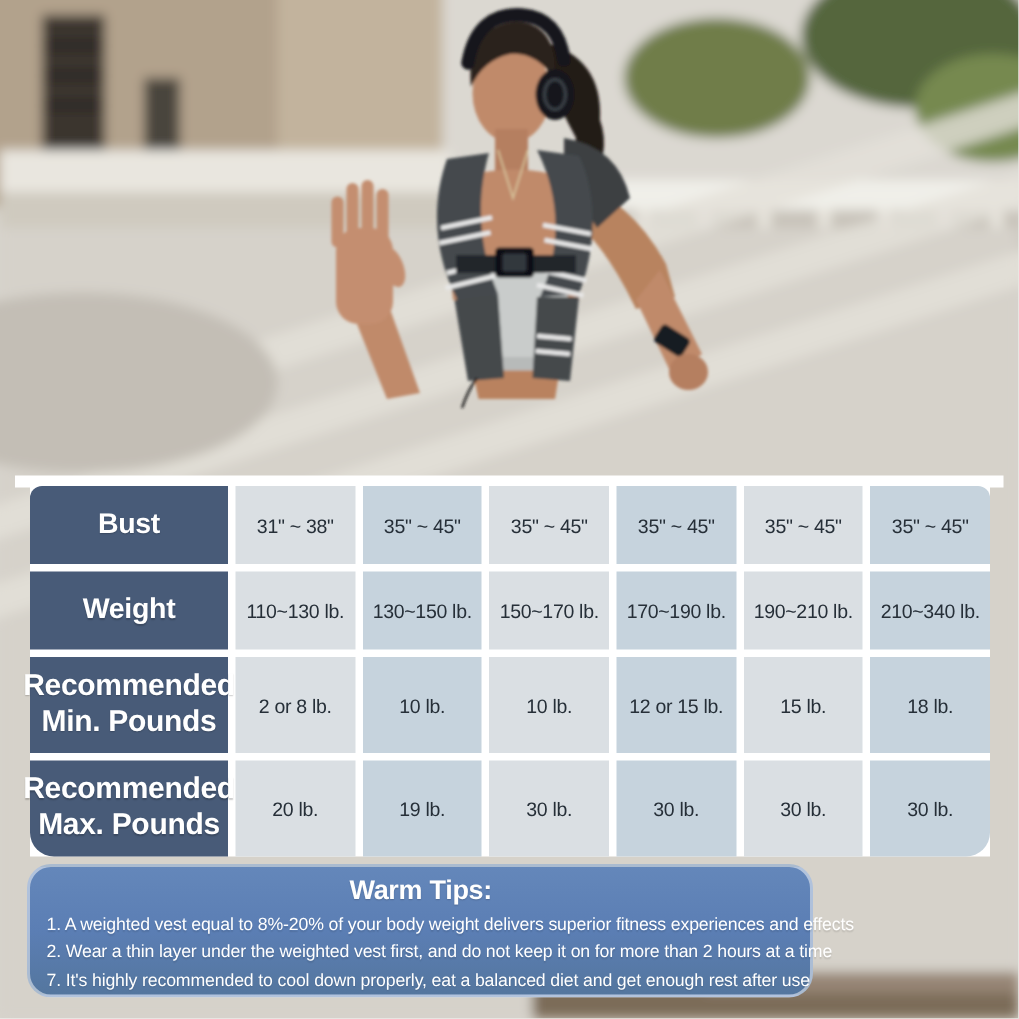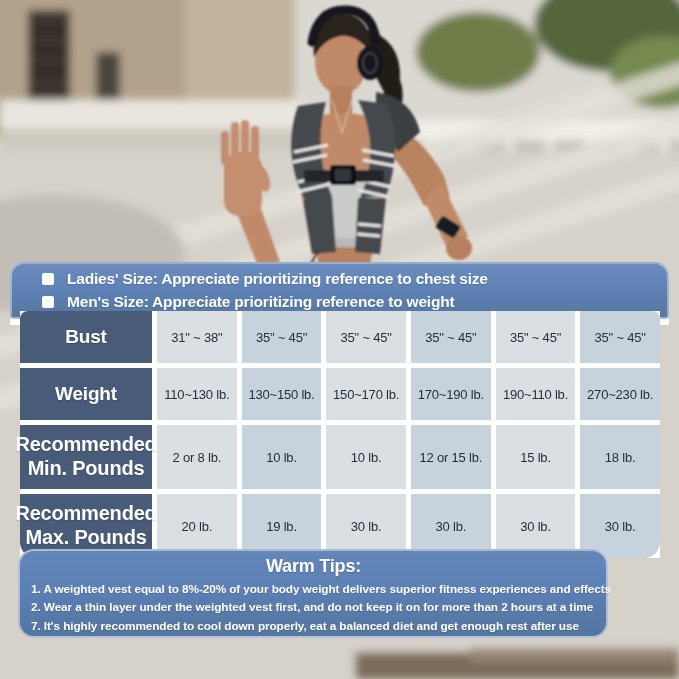--- a/index.html
+++ b/index.html
@@ -17,49 +17,49 @@
     border-radius:14px 14px 3px 3px;
     display:flex;flex-direction:column;justify-content:center;gap:5px;
     padding-left:30px;
   }
   .note-line{display:flex;align-items:center;gap:13px;color:#ffffff;
     font-size:15.5px;font-weight:700;letter-spacing:-0.2px;text-shadow:0 1px 1px rgba(0,0,0,.15);}
   .bullet{width:12px;height:12px;background:#ffffff;border-radius:2px;flex:0 0 auto;}
 
   
   .size-table{
-    position:absolute;left:20px;top:311px;width:640px;
+    position:absolute;left:20px;top:324px;width:640px;
     display:grid;grid-template-columns:132px repeat(6,1fr);
     grid-template-rows:52px 52px 64px 64px;gap:5px;
     background:#ffffff;
   }
   .cell{display:flex;align-items:center;justify-content:center;text-align:center;}
   .cell-label{background:#485b78;color:#ffffff;font-weight:700;font-size:19px;
     white-space:pre-line;line-height:1.18;letter-spacing:-0.2px;
     text-shadow:0 1px 1px rgba(0,0,0,.2);}
   .cell-label.two-line{font-size:20px;}
   .cell-data{font-size:13px;font-weight:500;color:#262f38;letter-spacing:-0.2px;}
   .col-light{background:#dadfe3;}
   .col-shade{background:#c6d3dd;}
   .r-tl{border-top-left-radius:8px;}
   .r-tr{border-top-right-radius:8px;}
   .r-bl{border-bottom-left-radius:16px;}
   .r-br{border-bottom-right-radius:16px;}
 
   
   .warm-tips{
-    position:absolute;left:18px;top:549px;width:590px;height:89px;box-sizing:border-box;
+    position:absolute;left:18px;top:576px;width:524px;height:89px;box-sizing:border-box;
     background:linear-gradient(180deg,#6487ba 0%,#5b7eb4 50%,#54769e 100%);
     border:2px solid rgba(255,255,255,.5);
     border-radius:16px;color:#ffffff;
     padding:5px 10px 6px 11px;
   }
   .tips-title{text-align:center;font-weight:700;font-size:18px;letter-spacing:-0.2px;
     margin-bottom:3px;text-shadow:0 1px 1px rgba(0,0,0,.18);}
-  .tip-line{font-size:11.8px;font-weight:700;letter-spacing:-0.1px;line-height:1.55;
+  .tip-line{font-size:11.8px;font-weight:400;letter-spacing:-0.1px;line-height:1.55;
     white-space:nowrap;text-shadow:0 1px 1px rgba(0,0,0,.12);}
 </style>
 </head>
 <body>
 
 <div class="stage">
 
   <svg class="scene" viewBox="0 0 679 679" aria-hidden="true">
     <defs>
       <filter id="bgblur" x="-10%" y="-10%" width="120%" height="120%">
@@ -178,48 +178,38 @@
       <ellipse cx="262" cy="178" rx="7" ry="14" fill="#c48e6f" transform="rotate(-20 262 178)"></ellipse>
 
       <path d="M440,180 L468,236 L448,250 L424,200 Z" fill="#c08a6b"></path>
       <rect x="437" y="220" width="22" height="14" rx="3" fill="#191d21" transform="rotate(32 448 227)"></rect>
       <ellipse cx="459" cy="248" rx="13" ry="12" fill="#b57f60"></ellipse>
     </g>
 
     <rect x="10" y="317" width="659" height="8" fill="#ffffff"></rect>
   </svg>
 
-  <div class="banner">
-    <div class="note-line">
-      <span class="bullet"></span>
-      <span>Ladies' Size: Appreciate prioritizing reference to chest size</span>
-    </div>
-    <div class="note-line">
-      <span class="bullet"></span>
-      <span>Men's Size: Appreciate prioritizing reference to weight</span>
-    </div>
-  </div>
 
   <div class="size-table">
 
     <div class="cell cell-label r-tl">Bust</div>
     <div class="cell cell-data col-light">31" ~ 38"</div>
     <div class="cell cell-data col-shade">35" ~ 45"</div>
     <div class="cell cell-data col-light">35" ~ 45"</div>
     <div class="cell cell-data col-shade">35" ~ 45"</div>
     <div class="cell cell-data col-light">35" ~ 45"</div>
     <div class="cell cell-data col-shade r-tr">35" ~ 45"</div>
 
     <div class="cell cell-label">Weight</div>
     <div class="cell cell-data col-light">110~130 lb.</div>
     <div class="cell cell-data col-shade">130~150 lb.</div>
     <div class="cell cell-data col-light">150~170 lb.</div>
     <div class="cell cell-data col-shade">170~190 lb.</div>
-    <div class="cell cell-data col-light">190~110 lb.</div>
-    <div class="cell cell-data col-shade">270~230 lb.</div>
+    <div class="cell cell-data col-light">190~210 lb.</div>
+    <div class="cell cell-data col-shade">210~340 lb.</div>
 
     <div class="cell cell-label two-line">Recommended
 Min. Pounds</div>
     <div class="cell cell-data col-light">2 or 8 lb.</div>
     <div class="cell cell-data col-shade">10 lb.</div>
     <div class="cell cell-data col-light">10 lb.</div>
     <div class="cell cell-data col-shade">12 or 15 lb.</div>
     <div class="cell cell-data col-light">15 lb.</div>
     <div class="cell cell-data col-shade">18 lb.</div>
 

